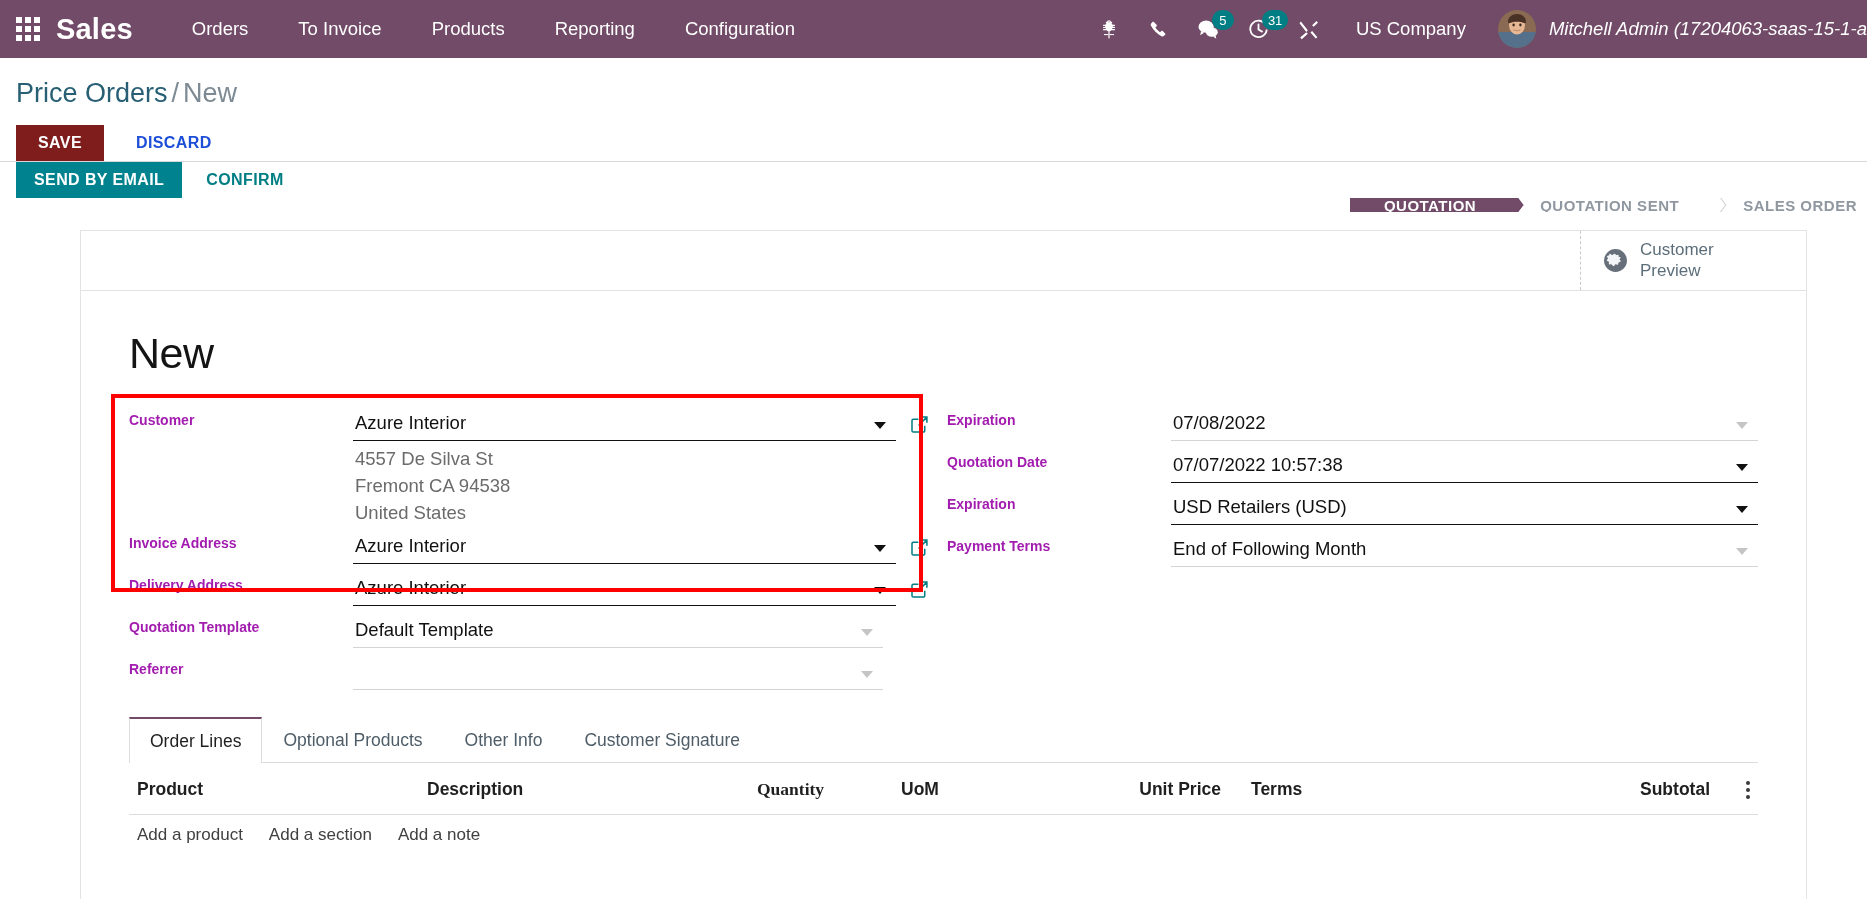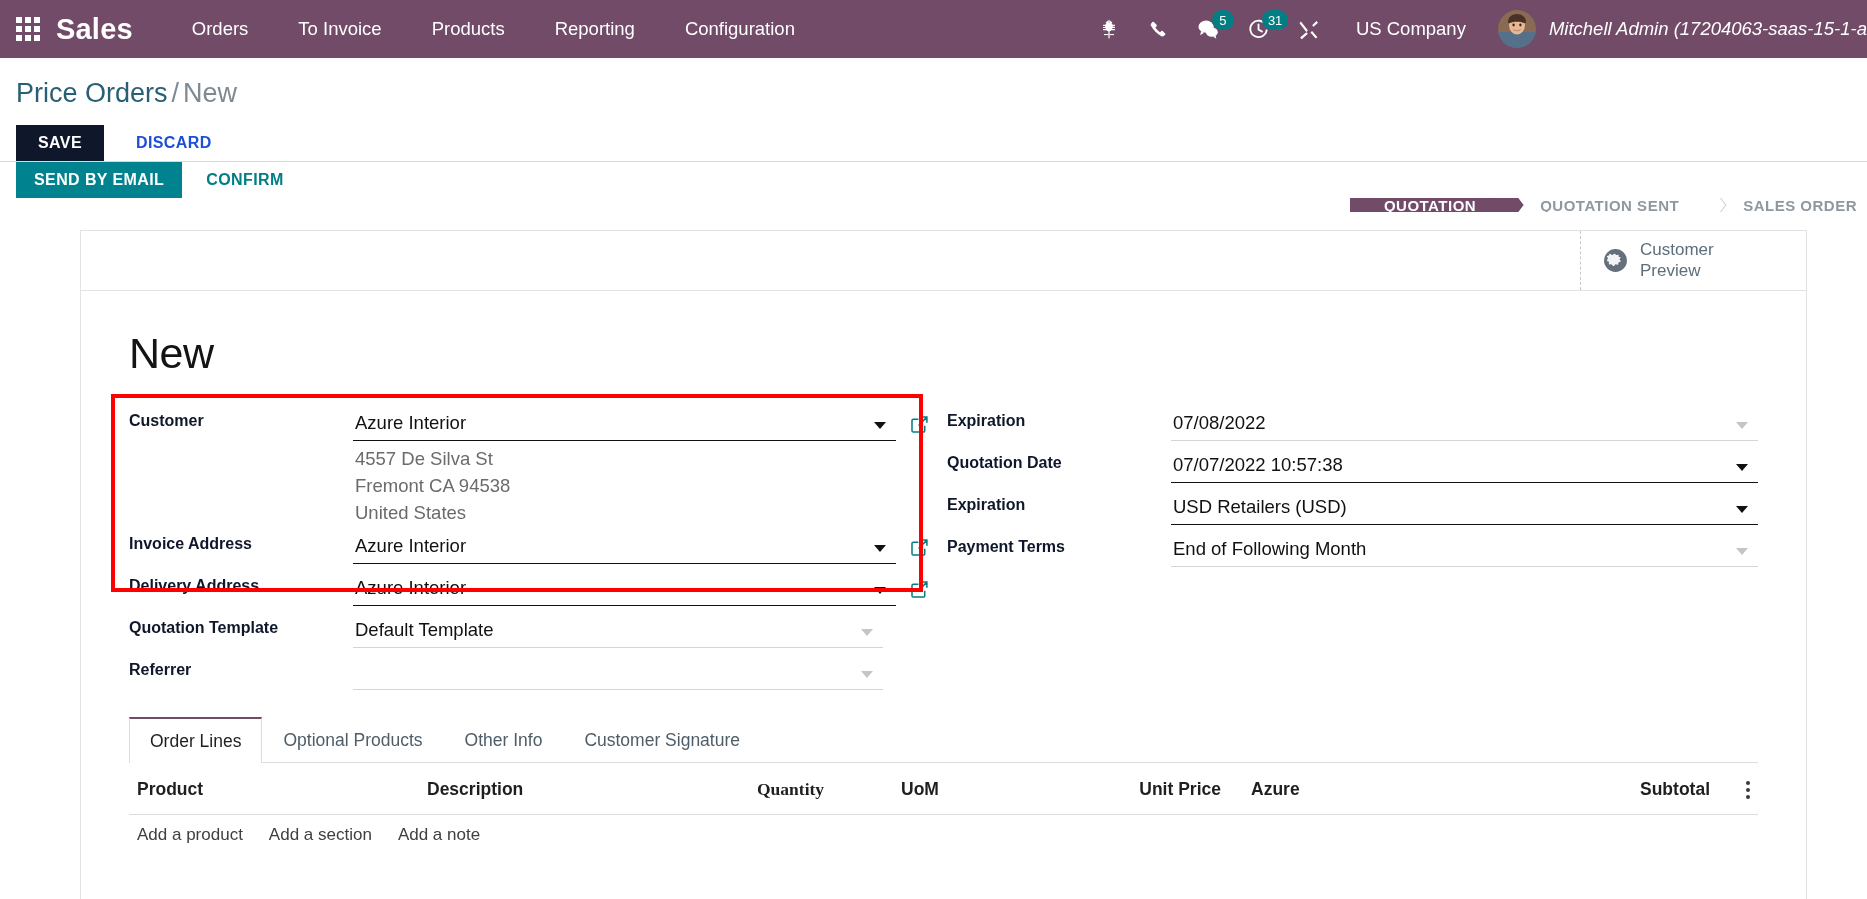--- a/index.html
+++ b/index.html
@@ -121,21 +121,21 @@
   .breadcrumb .bc-sep { color: #7d8a93; padding: 0 4px; }
   .breadcrumb .bc-current { color: #7d8a93; }
 
   .btn-row {
     padding: 15px 0 0 16px;
     display: flex;
     align-items: center;
     height: 52px;
   }
   .btn-save {
-    background: #0f172a;
+    background: #7f1d1d;
     color: #ffffff;
     font-size: 16px;
     font-weight: 700;
     letter-spacing: 0.4px;
     border: none;
     padding: 9px 22px;
     cursor: pointer;
   }
   .btn-discard {
     background: transparent;
@@ -283,23 +283,23 @@
 
   .f-row {
     display: flex;
     align-items: flex-start;
     min-height: 42px;
     margin-bottom: 0;
   }
   .f-label {
     width: 224px;
     flex: 0 0 224px;
-    font-size: 16px;
-    font-weight: 700;
-    color: #0f172a;
+    font-size: 14px;
+    font-weight: 700;
+    color: #a21caf;
     padding-top: 8px;
     white-space: nowrap;
   }
   .f-field {
     flex: 1;
     position: relative;
     display: flex;
     align-items: center;
     padding-top: 4px;
   }
@@ -665,21 +665,21 @@
         </div>
 
         <table class="lines-table">
           <thead>
             <tr>
               <th class="th-product">Product</th>
               <th class="th-description">Description</th>
               <th class="th-quantity">Quantity</th>
               <th class="th-uom">UoM</th>
               <th class="th-unitprice">Unit Price</th>
-              <th class="th-taxes">Azure</th>
+              <th class="th-taxes">Terms</th>
               <th class="th-subtotal">Subtotal</th>
               <th class="th-optional">
                 <span class="kebab">
                     <i></i>
                     <i></i>
                     <i></i>
                   </span>
               </th>
             </tr>
           </thead>

